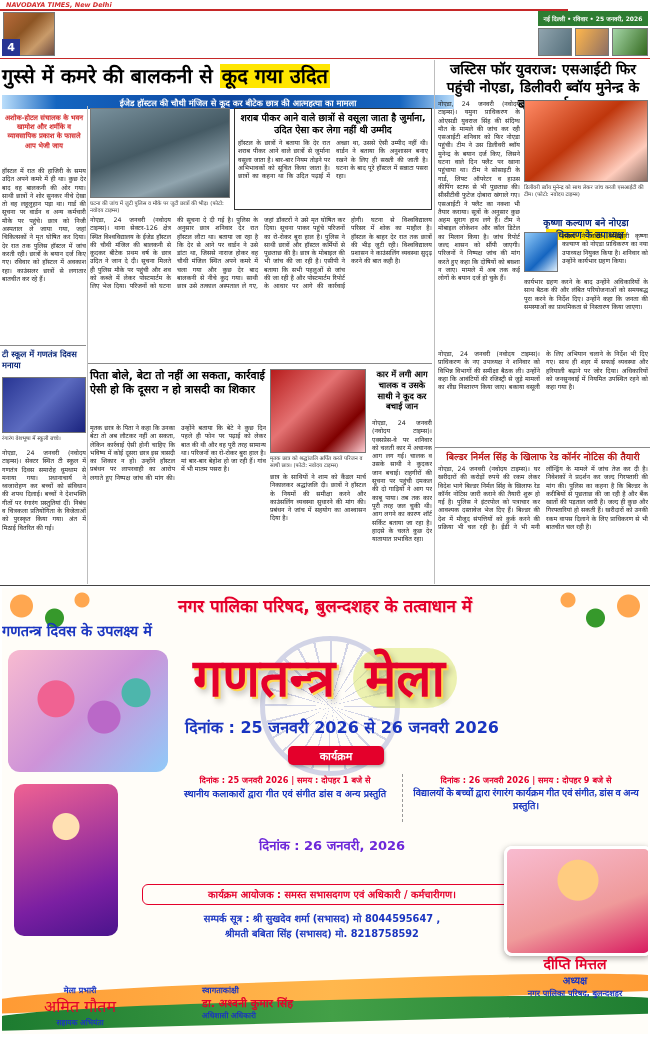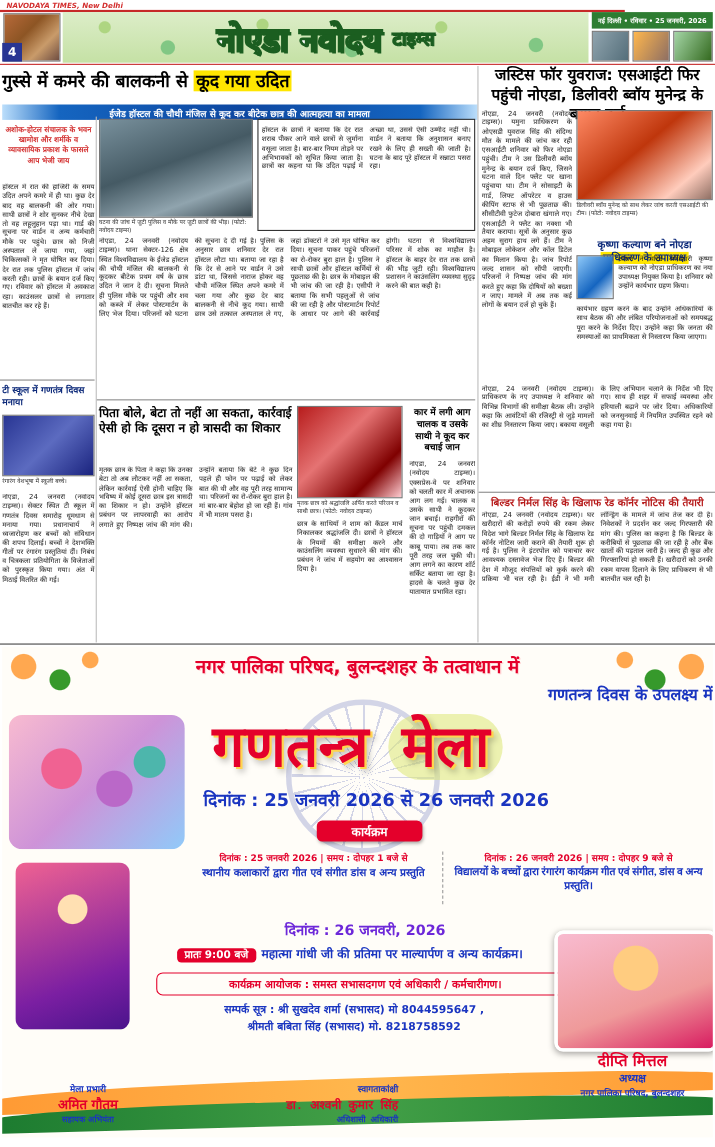--- a/index.html
+++ b/index.html
@@ -18,61 +18,51 @@
 <body>
 
 <div class="page">
 
   <div class="abs" style="left:0;top:0;width:568px;height:9px;border-bottom:2px solid #c62828;">
     <span class="abs" style="left:6px;top:1px;font-size:6.5px;font-weight:bold;font-style:italic;color:#d32f2f;">NAVODAYA TIMES, New Delhi</span>
   </div>
 
   <div class="abs" style="left:0;top:11px;width:650px;height:46px;">
     <div class="abs photo" style="left:3px;top:1px;width:52px;height:44px;background:linear-gradient(135deg,#b86a3a,#8d5524 40%,#c99b6a 70%,#6d4c41);"></div>
-    <div class="abs" style="left:57px;top:0;width:478px;height:46px;background:
-        radial-gradient(circle at 8% 30%,#aed581 0 5px,transparent 6px),
-        radial-gradient(circle at 20% 70%,#81c784 0 6px,transparent 7px),
-        radial-gradient(circle at 38% 25%,#aed581 0 5px,transparent 6px),
-        radial-gradient(circle at 55% 75%,#81c784 0 6px,transparent 7px),
-        radial-gradient(circle at 72% 30%,#aed581 0 5px,transparent 6px),
-        radial-gradient(circle at 90% 65%,#81c784 0 6px,transparent 7px),
-        linear-gradient(#dcedc8,#c5e1a5);display:flex;align-items:center;justify-content:center;gap:10px;">
-      <span style="font-size:30px;font-weight:bold;color:#ffffff;-webkit-text-stroke:1.5px #1b5e20;text-shadow:2px 2px 0 #1b5e20;">नोएडा नवोदय</span>
-      <span style="font-size:17px;font-weight:bold;color:#ffffff;-webkit-text-stroke:1px #1b5e20;text-shadow:1px 1px 0 #1b5e20;">टाइम्स</span>
-    </div>
     <div class="abs" style="left:538px;top:0;width:110px;height:15px;background:#2e7d32;color:#fff;font-size:6px;font-weight:bold;display:flex;align-items:center;justify-content:center;">नई दिल्ली • रविवार • 25 जनवरी, 2026</div>
     <div class="abs photo" style="left:538px;top:17px;width:34px;height:28px;background:linear-gradient(120deg,#90a4ae,#546e7a);"></div>
     <div class="abs photo" style="left:575px;top:17px;width:34px;height:28px;background:linear-gradient(120deg,#ffb74d,#8d6e63);"></div>
     <div class="abs photo" style="left:612px;top:17px;width:36px;height:28px;background:linear-gradient(120deg,#a5d6a7,#33691e);"></div>
   </div>
 
   <div class="abs" style="left:2px;top:39px;width:18px;height:17px;background:#283593;color:#fff;font-weight:bold;font-size:11px;display:flex;align-items:center;justify-content:center;">4</div>
 
   <div class="abs hline" style="left:0;top:58px;width:650px;background:#c62828;height:1px;"></div>
 
-  <div class="abs" style="left:2px;top:62px;width:432px;height:30px;font-size:16px;font-weight:bold;color:#000;white-space:nowrap;">
+  <div class="abs" style="left:2px;top:62px;width:432px;height:30px;font-size:20px;font-weight:bold;color:#000;white-space:nowrap;">
     <span>गुस्से में कमरे की बालकनी से </span><span class="hl-yellow">कूद गया उदित</span>
   </div>
-  <div class="abs" style="left:2px;top:95px;width:432px;height:14px;background:linear-gradient(90deg,#bbdefb 0%,#1565c0 12%,#0d47a1 50%,#1565c0 88%,#bbdefb 100%);color:#fff;font-size:8.3px;font-weight:bold;display:flex;align-items:center;justify-content:center;">ईजेड हॉस्टल की चौथी मंजिल से कूद कर बीटेक छात्र की आत्महत्या का मामला</div>
+  <div class="abs" style="left:2px;top:95px;width:432px;height:14px;background:linear-gradient(90deg,#bbdefb 0%,#1565c0 12%,#0d47a1 50%,#1565c0 88%,#bbdefb 100%);color:#fff;font-size:8.3px;font-weight:bold;display:flex;align-items:center;justify-content:center;padding-left:20px;">ईजेड हॉस्टल की चौथी मंजिल से कूद कर बीटेक छात्र की आत्महत्या का मामला</div>
 
   <div class="abs" style="left:2px;top:114px;width:84px;height:50px;color:#d32f2f;font-size:6.8px;font-weight:bold;text-align:center;line-height:1.35;">अशोक-होटल संचालक के भवन खामोश और शर्मीके व व्यावसायिक प्रकाश के फासले आप भेजी जाय</div>
   <div class="abs body-text" style="left:2px;top:167px;width:84px;height:176px;">हॉस्टल में रात की हाजिरी के समय उदित अपने कमरे में ही था। कुछ देर बाद वह बालकनी की ओर गया। साथी छात्रों ने शोर सुनकर नीचे देखा तो वह लहूलुहान पड़ा था। गार्ड की सूचना पर वार्डन व अन्य कर्मचारी मौके पर पहुंचे। छात्र को निजी अस्पताल ले जाया गया, जहां चिकित्सकों ने मृत घोषित कर दिया। देर रात तक पुलिस हॉस्टल में जांच करती रही। छात्रों के बयान दर्ज किए गए। रविवार को हॉस्टल में अवकाश रहा। काउंसलर छात्रों से लगातार बातचीत कर रहे हैं।</div>
   <div class="abs hline" style="left:0;top:345px;width:86px;"></div>
 
   <div class="abs blue-head" style="left:2px;top:349px;width:84px;height:26px;font-size:8.3px;line-height:1.3;">टी स्कूल में गणतंत्र दिवस मनाया</div>
   <div class="abs photo" style="left:2px;top:377px;width:84px;height:56px;background:linear-gradient(135deg,#283593,#5c6bc0 50%,#1a237e);"></div>
   <div class="abs cap" style="left:2px;top:435px;width:84px;height:12px;">रंगारंग वेशभूषा में स्कूली बच्चे।</div>
   <div class="abs body-text" style="left:2px;top:449px;width:84px;height:133px;">नोएडा, 24 जनवरी (नवोदय टाइम्स)। सेक्टर स्थित टी स्कूल में गणतंत्र दिवस समारोह धूमधाम से मनाया गया। प्रधानाचार्य ने ध्वजारोहण कर बच्चों को संविधान की शपथ दिलाई। बच्चों ने देशभक्ति गीतों पर रंगारंग प्रस्तुतियां दीं। निबंध व चित्रकला प्रतियोगिता के विजेताओं को पुरस्कृत किया गया। अंत में मिठाई वितरित की गई।</div>
 
   <div class="abs vline" style="left:87px;top:106px;height:478px;"></div>
 
   <div class="abs photo" style="left:90px;top:108px;width:140px;height:90px;background:linear-gradient(160deg,#78909c,#455a64 45%,#90a4ae 75%,#37474f);"></div>
   <div class="abs cap" style="left:90px;top:200px;width:140px;height:13px;">घटना की जांच में जुटी पुलिस व मौके पर जुटी छात्रों की भीड़। (फोटो: नवोदय टाइम्स)</div>
 
   <div class="abs" style="left:234px;top:108px;width:198px;height:102px;border:1px solid #333;box-sizing:border-box;padding:3px;">
+    <div style="font-size:9.3px;font-weight:bold;text-align:center;line-height:1.3;color:#000;">शराब पीकर आने वाले छात्रों से वसूला जाता है जुर्माना, उदित ऐसा कर लेगा नहीं थी उम्मीद</div>
     <div class="body-text" style="column-count:2;column-gap:6px;height:50px;margin-top:3px;">हॉस्टल के छात्रों ने बताया कि देर रात शराब पीकर आने वाले छात्रों से जुर्माना वसूला जाता है। बार-बार नियम तोड़ने पर अभिभावकों को सूचित किया जाता है। छात्रों का कहना था कि उदित पढ़ाई में अच्छा था, उससे ऐसी उम्मीद नहीं थी। वार्डन ने बताया कि अनुशासन बनाए रखने के लिए ही सख्ती की जाती है। घटना के बाद पूरे हॉस्टल में सन्नाटा पसरा रहा।</div>
   </div>
 
   <div class="abs body-text" style="left:90px;top:216px;width:342px;height:144px;column-count:4;column-gap:6px;">नोएडा, 24 जनवरी (नवोदय टाइम्स)। थाना सेक्टर-126 क्षेत्र स्थित विश्वविद्यालय के ईजेड हॉस्टल की चौथी मंजिल की बालकनी से कूदकर बीटेक प्रथम वर्ष के छात्र उदित ने जान दे दी। सूचना मिलते ही पुलिस मौके पर पहुंची और शव को कब्जे में लेकर पोस्टमार्टम के लिए भेज दिया। परिजनों को घटना की सूचना दे दी गई है। पुलिस के अनुसार छात्र शनिवार देर रात हॉस्टल लौटा था। बताया जा रहा है कि देर से आने पर वार्डन ने उसे डांटा था, जिससे नाराज होकर वह चौथी मंजिल स्थित अपने कमरे में चला गया और कुछ देर बाद बालकनी से नीचे कूद गया। साथी छात्र उसे तत्काल अस्पताल ले गए, जहां डॉक्टरों ने उसे मृत घोषित कर दिया। सूचना पाकर पहुंचे परिजनों का रो-रोकर बुरा हाल है। पुलिस ने साथी छात्रों और हॉस्टल कर्मियों से पूछताछ की है। छात्र के मोबाइल की भी जांच की जा रही है। एसीपी ने बताया कि सभी पहलुओं से जांच की जा रही है और पोस्टमार्टम रिपोर्ट के आधार पर आगे की कार्रवाई होगी। घटना से विश्वविद्यालय परिसर में शोक का माहौल है। हॉस्टल के बाहर देर रात तक छात्रों की भीड़ जुटी रही। विश्वविद्यालय प्रशासन ने काउंसलिंग व्यवस्था सुदृढ़ करने की बात कही है।</div>
   <div class="abs hline" style="left:88px;top:363px;width:344px;"></div>
 
   <div class="abs" style="left:90px;top:369px;width:176px;height:52px;font-size:11px;font-weight:bold;line-height:1.3;color:#000;">पिता बोले, बेटा तो नहीं आ सकता, कार्रवाई ऐसी हो कि दूसरा न हो त्रासदी का शिकार</div>
   <div class="abs photo" style="left:270px;top:369px;width:96px;height:84px;background:linear-gradient(135deg,#b71c1c,#e57373 40%,#7f0000 75%,#ffcdd2);"></div>
   <div class="abs cap" style="left:270px;top:455px;width:96px;height:15px;">मृतक छात्र को श्रद्धांजलि अर्पित करते परिजन व साथी छात्र। (फोटो: नवोदय टाइम्स)</div>
   <div class="abs body-text" style="left:90px;top:424px;width:176px;height:136px;column-count:2;column-gap:6px;">मृतक छात्र के पिता ने कहा कि उनका बेटा तो अब लौटकर नहीं आ सकता, लेकिन कार्रवाई ऐसी होनी चाहिए कि भविष्य में कोई दूसरा छात्र इस त्रासदी का शिकार न हो। उन्होंने हॉस्टल प्रबंधन पर लापरवाही का आरोप लगाते हुए निष्पक्ष जांच की मांग की। उन्होंने बताया कि बेटे ने कुछ दिन पहले ही फोन पर पढ़ाई को लेकर बात की थी और वह पूरी तरह सामान्य था। परिजनों का रो-रोकर बुरा हाल है। मां बार-बार बेहोश हो जा रही हैं। गांव में भी मातम पसरा है।</div>
@@ -108,21 +98,21 @@
     <div class="abs" style="left:-8px;top:-6px;width:110px;height:60px;opacity:.85;background:
       radial-gradient(circle at 25% 40%,#ff9933 0 11px,transparent 12px),
       radial-gradient(circle at 55% 60%,#138808 0 9px,transparent 10px),
       radial-gradient(circle at 80% 30%,#ff9933 0 7px,transparent 8px);"></div>
     <div class="abs" style="right:-8px;top:-6px;width:110px;height:60px;opacity:.85;background:
       radial-gradient(circle at 75% 40%,#ff9933 0 11px,transparent 12px),
       radial-gradient(circle at 45% 60%,#138808 0 9px,transparent 10px),
       radial-gradient(circle at 20% 30%,#ff9933 0 7px,transparent 8px);"></div>
 
     <div class="abs" style="left:0;top:6px;width:646px;text-align:center;font-size:17px;font-weight:bold;color:#e4002b;text-shadow:1px 1px 0 #ffd7d7;">नगर पालिका परिषद, बुलन्दशहर के तत्वाधान में</div>
-    <div class="abs" style="left:0;top:32px;width:646px;text-align:right;font-size:14.5px;font-weight:bold;color:#1a35c0;">गणतन्त्र दिवस के उपलक्ष्य में</div>
+    <div class="abs" style="left:0;top:32px;width:646px;text-align:left;font-size:14.5px;font-weight:bold;color:#1a35c0;">गणतन्त्र दिवस के उपलक्ष्य में</div>
 
     <div class="abs" style="left:258px;top:48px;width:130px;height:130px;border:5px solid #3949ab;border-radius:50%;opacity:.22;background:repeating-conic-gradient(#3949ab 0 2deg,transparent 2deg 15deg);"></div>
 
     <div class="abs" style="left:0;top:52px;width:646px;text-align:center;font-size:52px;font-weight:bold;color:#e4002b;text-shadow:2px 2px 0 #ffd54f,4px 5px 6px rgba(0,0,0,.25);">
       <span>गणतन्त्र</span>
       <span style="background:rgba(220,231,117,.55);border-radius:40px;padding:0 12px;">मेला</span>
     </div>
 
     <div class="abs" style="left:120px;top:128px;width:440px;text-align:center;font-size:16px;font-weight:bold;color:#1a35c0;">दिनांक : 25 जनवरी 2026 से 26 जनवरी 2026</div>
 
@@ -141,41 +131,37 @@
       <div style="color:#e4002b;font-weight:bold;font-size:8.2px;">दिनांक : 25 जनवरी 2026 | समय : दोपहर 1 बजे से</div>
       <div style="color:#1a35c0;font-weight:bold;font-size:9.5px;line-height:1.4;margin-top:2px;">स्थानीय कलाकारों द्वारा गीत एवं संगीत डांस व अन्य प्रस्तुति</div>
     </div>
     <div class="abs" style="left:400px;top:186px;width:0;height:48px;border-left:1px dashed #999;"></div>
     <div class="abs" style="left:408px;top:186px;width:232px;text-align:center;">
       <div style="color:#e4002b;font-weight:bold;font-size:8.2px;">दिनांक : 26 जनवरी 2026 | समय : दोपहर 9 बजे से</div>
       <div style="color:#1a35c0;font-weight:bold;font-size:9.5px;line-height:1.4;margin-top:2px;font-family:Liberation Serif, serif;">विद्यालयों के बच्चों द्वारा रंगारंग कार्यक्रम गीत एवं संगीत, डांस व अन्य प्रस्तुति।</div>
     </div>
 
     <div class="abs" style="left:140px;top:248px;width:380px;text-align:center;font-size:13px;font-weight:bold;color:#6d28d9;">दिनांक : 26 जनवरी, 2026</div>
-    <div class="abs" style="left:96px;top:268px;width:440px;text-align:center;">
-      <span style="background:#e4002b;color:#fff;font-weight:bold;font-size:9.5px;border-radius:4px;padding:1px 7px;">प्रातः 9:00 बजे</span>
-      <span style="color:#1a35c0;font-weight:bold;font-size:11px;">महात्मा गांधी जी की प्रतिमा पर माल्यार्पण व अन्य कार्यक्रम।</span>
-    </div>
 
     <div class="abs" style="left:140px;top:296px;width:380px;border:1.5px solid #e4002b;border-radius:6px;padding:3px 6px;box-sizing:border-box;text-align:center;color:#e4002b;font-weight:bold;font-size:9.8px;">कार्यक्रम आयोजक : समस्त सभासदगण एवं अधिकारी / कर्मचारीगण।</div>
 
     <div class="abs" style="left:110px;top:324px;width:420px;text-align:center;color:#1a35c0;font-weight:bold;font-size:9.8px;line-height:1.5;">
       <div>सम्पर्क सूत्र : श्री सुखदेव शर्मा (सभासद) मो 8044595647 ,</div>
       <div>श्रीमती बबिता सिंह (सभासद) मो. 8218758592</div>
     </div>
 
     <div class="abs" style="left:-15px;top:392px;width:690px;height:22px;background:linear-gradient(90deg,#ff9933,#ffb74d,#ff9933);border-radius:100% 100% 0 0/30px;transform:rotate(-2deg);"></div>
     <div class="abs" style="left:-15px;top:412px;width:690px;height:22px;background:linear-gradient(90deg,#1b7a2f,#43a047,#1b7a2f);border-radius:100% 100% 0 0/30px;transform:rotate(-1.5deg);"></div>
 
     <div class="abs" style="left:18px;top:396px;width:120px;text-align:center;z-index:3;">
       <div style="color:#1a35c0;font-weight:bold;font-size:8px;">मेला प्रभारी</div>
-      <div style="color:#e4002b;font-weight:bold;font-size:12px;">अमित गौतम</div>
+      <div style="color:#e4002b;font-weight:normal;font-size:16px;">अमित गौतम</div>
       <div style="color:#1a35c0;font-weight:bold;font-size:7.5px;">सहायक अभियंता</div>
     </div>
-    <div class="abs" style="left:200px;top:396px;width:160px;text-align:right;z-index:3;font-family:Liberation Mono, monospace;">
+    <div class="abs" style="left:200px;top:396px;width:160px;text-align:left;z-index:3;">
       <div style="color:#1a35c0;font-weight:bold;font-size:8px;">स्वागताकांक्षी</div>
       <div style="color:#e4002b;font-weight:bold;font-size:11px;">डा. अश्वनी कुमार सिंह</div>
       <div style="color:#1a35c0;font-weight:bold;font-size:7.5px;">अधिशासी अधिकारी</div>
     </div>
 
     <div class="abs" style="left:502px;top:258px;width:142px;height:104px;border-radius:8px;border:3px solid #fff;box-shadow:0 2px 6px rgba(0,0,0,.35);background:
       radial-gradient(circle at 50% 30%,#ffcc80 0 20px,transparent 21px),
       linear-gradient(160deg,#f8bbd0,#ef9a9a 60%,#d81b60);z-index:3;"></div>
     <div class="abs" style="left:502px;top:366px;width:142px;text-align:center;z-index:3;">
       <div style="color:#e4002b;font-weight:bold;font-size:14px;">दीप्ति मित्तल</div>

